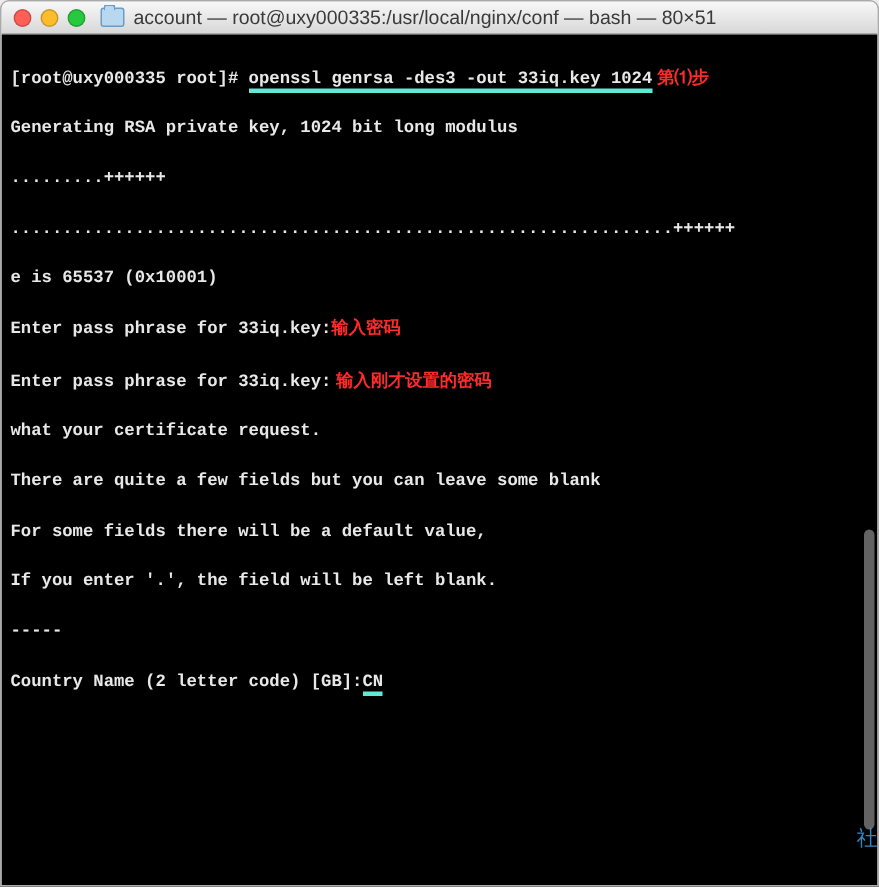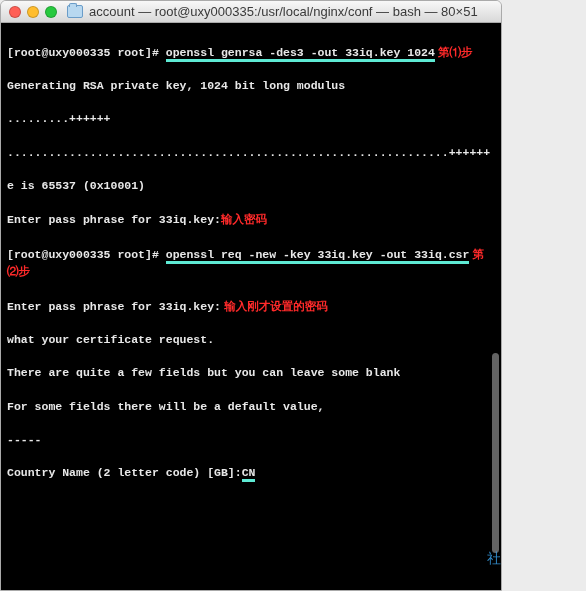--- a/index.html
+++ b/index.html
@@ -4,21 +4,21 @@
   <style>
     * { margin: 0; padding: 0; box-sizing: border-box; }
     body {
       width: 586px;
       height: 591px;
       background: #ececec;
       font-family: Menlo, Monaco, "Courier New", monospace;
       overflow: hidden;
     }
     .window {
-      width: 502px;
+      width: 586px;
       height: 591px;
       border: 1px solid #aaa;
       border-radius: 6px 6px 0 0;
       overflow: hidden;
       display: flex;
       flex-direction: column;
     }
     .titlebar {
       height: 22px;
       background: linear-gradient(to bottom, #f8f8f8, #d8d8d8);
@@ -119,25 +119,25 @@
     <div class="folder-icon"></div>
     <div class="title-text">account — root@uxy000335:/usr/local/nginx/conf — bash — 80×51</div>
   </div>
   <div class="terminal">
 <span class="line"><span>[root@uxy000335 root]#</span> <span class="ul">openssl genrsa -des3 -out 33iq.key 1024</span><span class="anno"> 第⑴步</span></span>
 <span class="line">Generating RSA private key, 1024 bit long modulus</span>
 <span class="line">.........++++++</span>
 <span class="line">................................................................++++++</span>
 <span class="line">e is 65537 (0x10001)</span>
 <span class="line"><span>Enter pass phrase for 33iq.key:</span><span class="anno">输入密码</span></span>
-<span class="line"><span>[root@uxy000335 root]#</span> <span class="ul">openssl req -new -key 33iq.key -out 33iq.csr</span><span class="anno"> 第⑵步</span></span>
 <span class="line"><span>Enter pass phrase for 33iq.key:</span><span class="anno"> 输入刚才设置的密码</span></span>
 <span class="line">what your certificate request.</span>
 <span class="line">There are quite a few fields but you can leave some blank</span>
 <span class="line">For some fields there will be a default value,</span>
+<span class="line">If you enter '.', the field will be left blank.</span>
 <span class="line">-----</span>
 <span class="line"><span>Country Name (2 letter code) [GB]:</span><span class="ul">CN</span></span>
 
 
 
 
 
 
 
 

